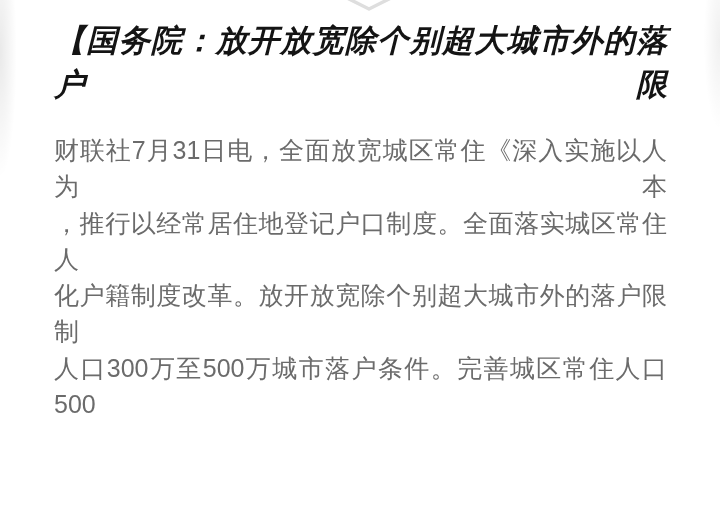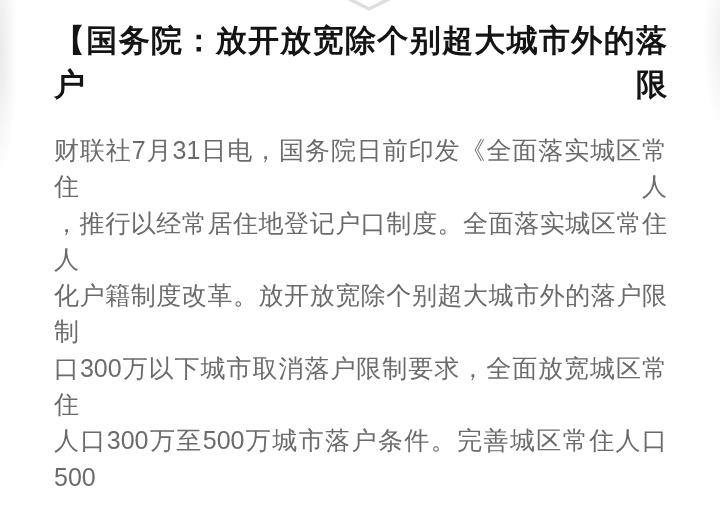--- a/index.html
+++ b/index.html
@@ -48,20 +48,21 @@
     font-family: "Liberation Serif", "DejaVu Serif", serif;
     font-size: 31px;
     font-weight: 700;
     line-height: 44px;
     color: #141414;
     letter-spacing: 0;
   }
   .title-line.stretch {
     text-align: justify;
     text-align-last: justify;
+    font-style: italic;
   }
   .article {
     position: absolute;
     left: 54px;
     right: 53px;
     top: 132px;
     font-family: "Liberation Sans", "DejaVu Sans", sans-serif;
     font-size: 25px;
     line-height: 36.3px;
     color: #6b6b6b;
@@ -84,21 +85,20 @@
     <svg width="52" height="14" viewBox="0 0 52 14">
       <polyline points="2,-1 26,11 50,-1" fill="none" stroke="#dedede" stroke-width="3.4" stroke-linecap="round" stroke-linejoin="round"></polyline>
     </svg>
   </div>
 
   <h1 class="title">
     <div class="title-line stretch">【国务院：放开放宽除个别超大城市外的落户限</div>
   </h1>
 
   <div class="article">
-    <div class="article-line">财联社7月31日电，国务院日前印发《全面落实城区常住人</div>
+    <div class="article-line">财联社7月31日电，全面放宽城区常住《深入实施以人为本</div>
     <div class="article-line">，推行以经常居住地登记户口制度。全面落实城区常住人</div>
     <div class="article-line">化户籍制度改革。放开放宽除个别超大城市外的落户限制</div>
-    <div class="article-line">口300万以下城市取消落户限制要求，全面放宽城区常住</div>
     <div class="article-line">人口300万至500万城市落户条件。完善城区常住人口500</div>
 
   </div>
 
 </div>
 
 </body></html>

